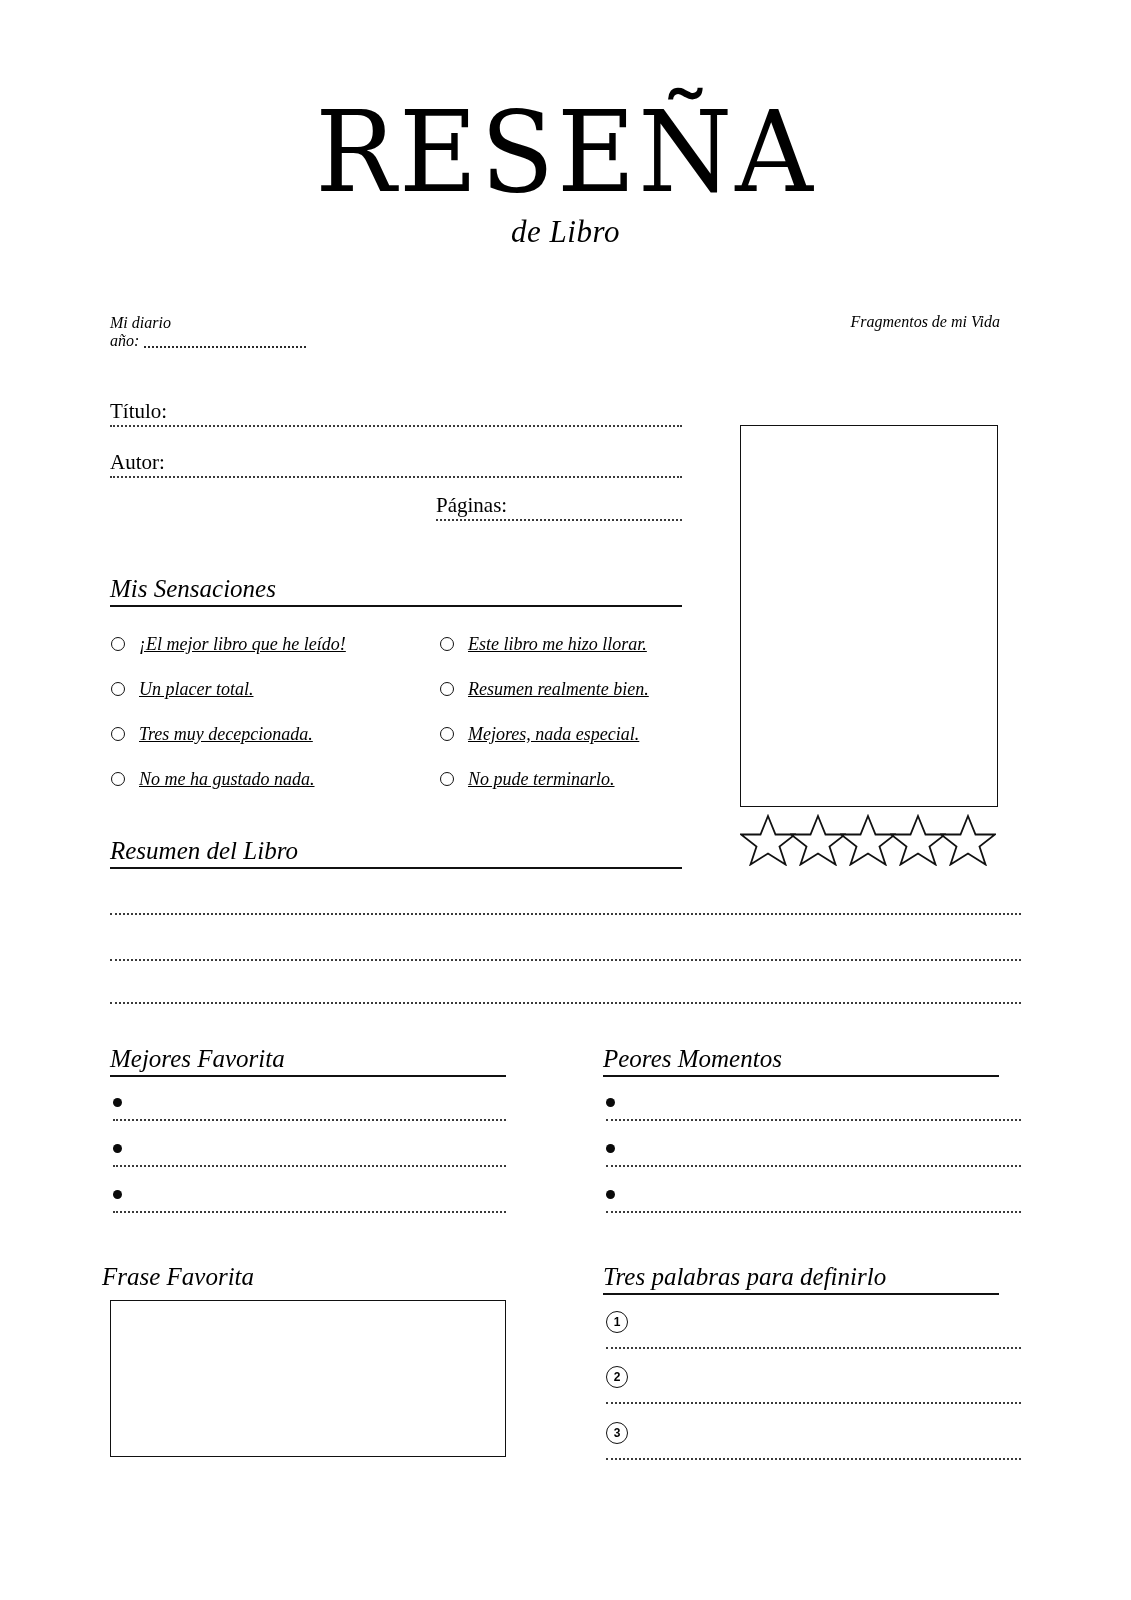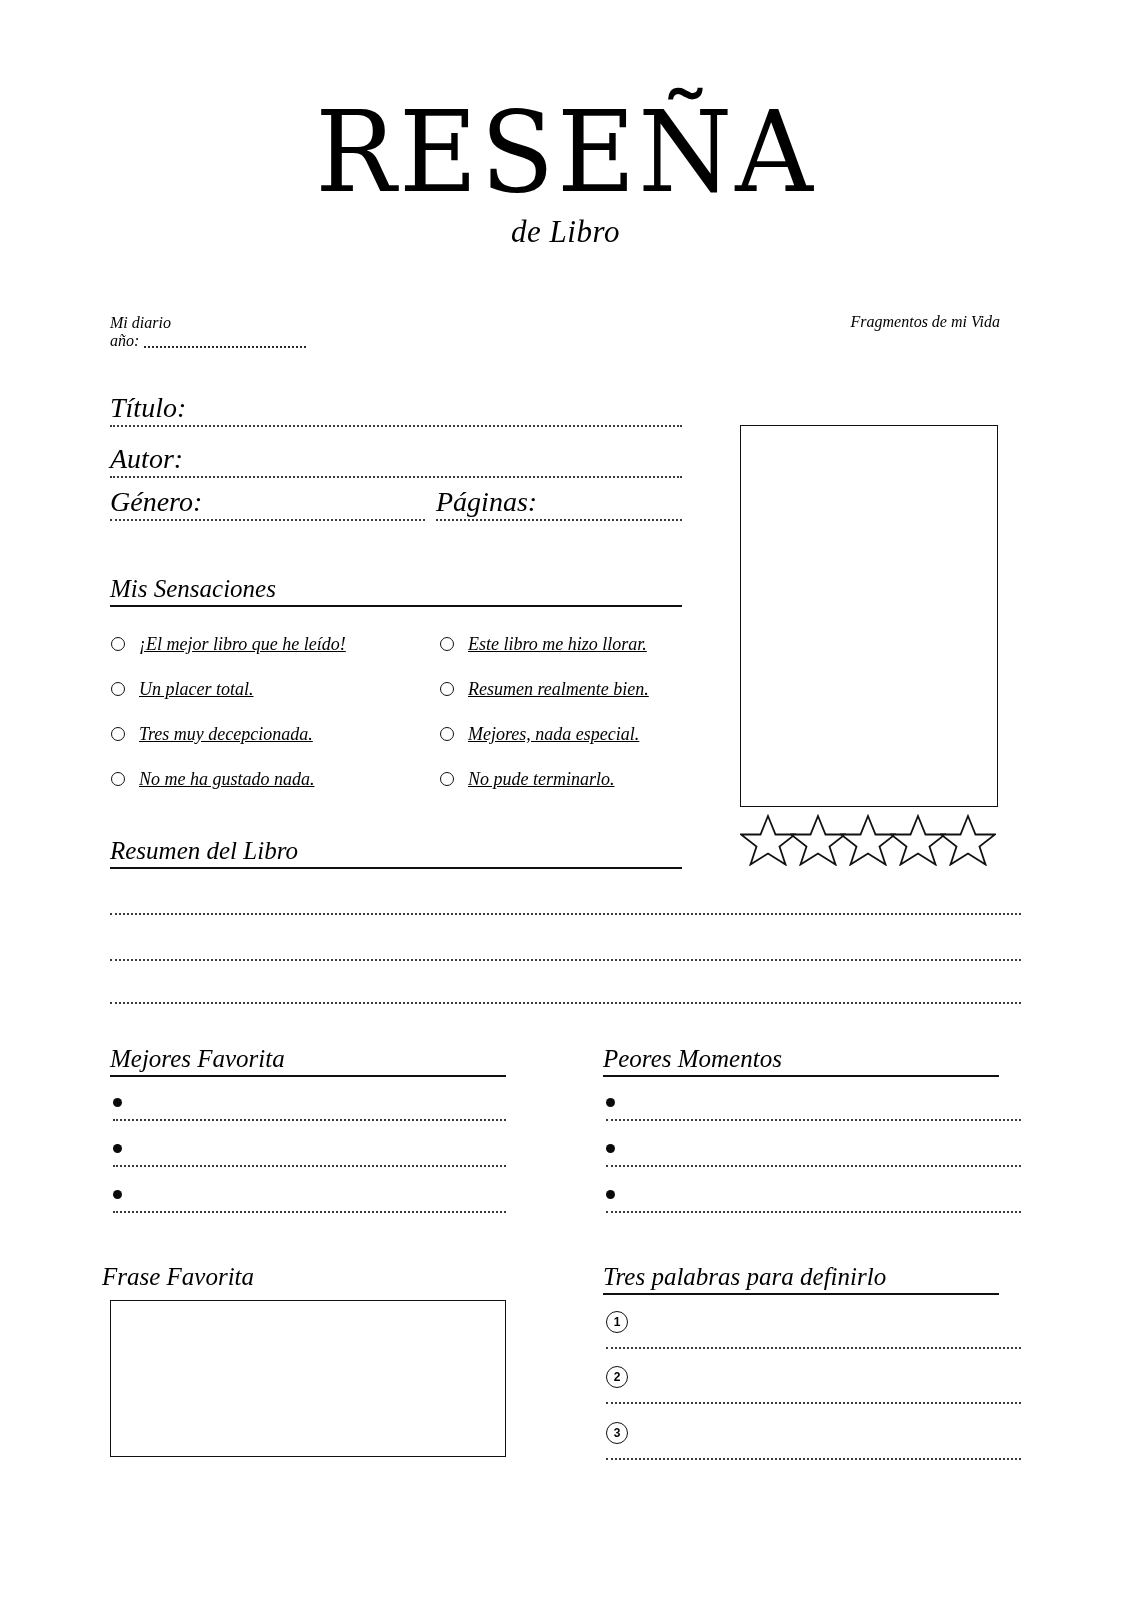--- a/index.html
+++ b/index.html
@@ -74,22 +74,21 @@
 
   
   .field {
     position: absolute;
     display: flex;
     align-items: flex-end;
     border-bottom: 2px dotted #3a3a3a;
     box-sizing: border-box;
   }
   .field .flabel {
-    font-style: italic;
-    font-size: 28px;
+    font-size: 21px;
     line-height: 1.0;
     padding-bottom: 3px;
     white-space: nowrap;
   }
   .f-titulo  { left: 110px; top: 398px; width: 572px; height: 29px; }
   .f-autor   { left: 110px; top: 449px; width: 572px; height: 29px; }
   .f-genero  { left: 110px; top: 492px; width: 315px; height: 29px; }
   .f-paginas { left: 436px; top: 492px; width: 246px; height: 29px; }
 
   
@@ -234,23 +233,20 @@
     </div>
   </div>
   <div class="meta-right">Fragmentos de mi Vida</div>
 
   <div class="field f-titulo">
     <span class="flabel">Título:</span>
   </div>
   <div class="field f-autor">
     <span class="flabel">Autor:</span>
   </div>
-  <div class="field f-genero">
-    <span class="flabel">Género:</span>
-  </div>
   <div class="field f-paginas">
     <span class="flabel">Páginas:</span>
   </div>
 
   <div class="sec-head" style="left:110px; top:576px;">Mis Sensaciones</div>
   <div class="sec-rule" style="left:110px; top:605px; width:572px;"></div>
 
   <div class="opt" style="left:111px; top:635px;">
     <span class="radio"></span>
     <span class="opt-label">¡El mejor libro que he leído!</span>

